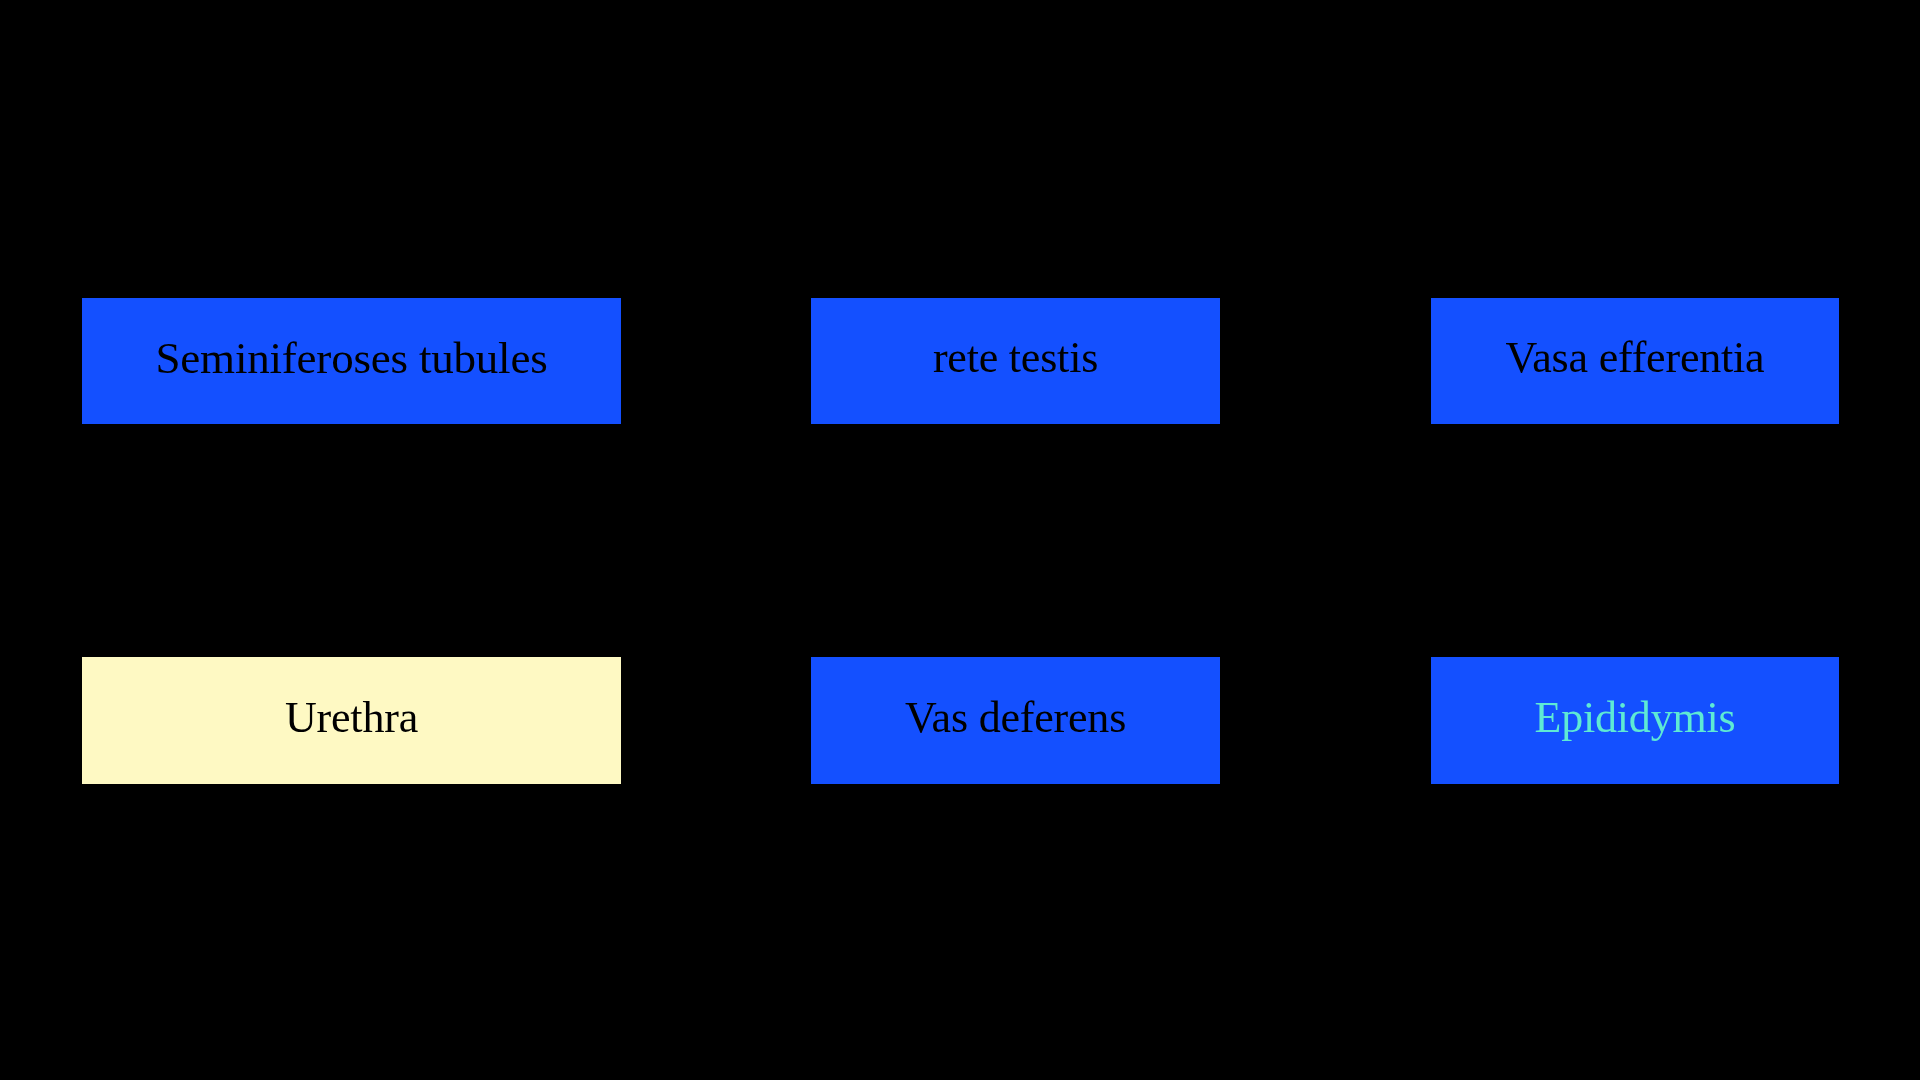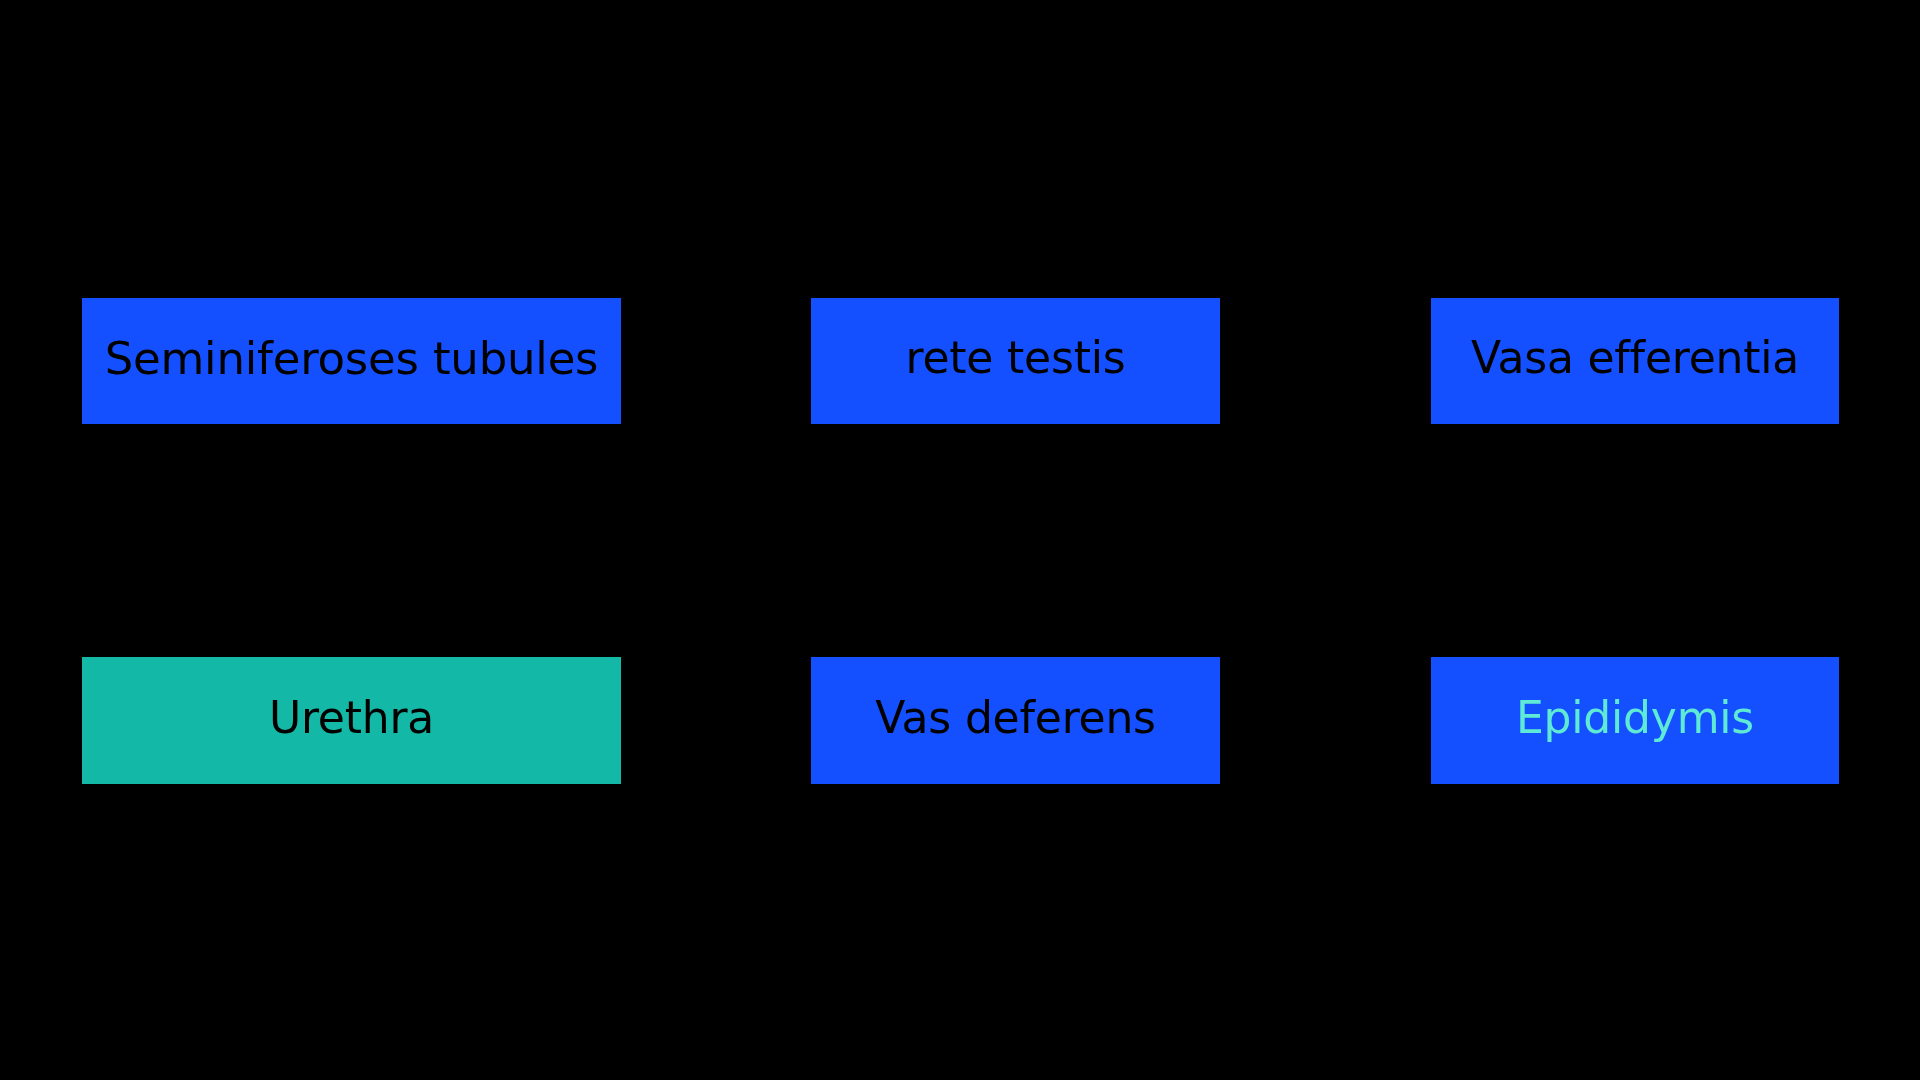--- a/index.html
+++ b/index.html
@@ -12,20 +12,21 @@
     width: 1920px;
     height: 1080px;
     overflow: hidden;
     font-family: "DejaVu Sans", "Liberation Sans", sans-serif;
   }
   #canvas {
     position: relative;
     width: 1920px;
     height: 1080px;
     background: #000000;
+    font-family: Liberation Serif, serif;
   }
   .node-box {
     position: absolute;
     box-sizing: border-box;
     background: #1450ff;
     display: flex;
     align-items: center;
     justify-content: center;
     overflow: hidden;
   }
@@ -80,21 +81,21 @@
   </div>
 
   <div class="node-box" id="node-vasa-efferentia" style="background: rgb(20, 80, 255);">
     <span class="node-label" style="color: rgb(0, 0, 0);">Vasa efferentia</span>
   </div>
 
   <div class="node-box" id="node-rete-testis" style="background: rgb(20, 80, 255);">
     <span class="node-label" style="color: rgb(0, 0, 0);">rete testis</span>
   </div>
 
-  <div class="node-box" id="node-urethra" style="background: #14b8a6;">
+  <div class="node-box" id="node-urethra" style="background: #fef9c3;">
     <span class="node-label" style="color: rgb(0, 0, 0);">Urethra</span>
   </div>
 
   <div class="node-box" id="node-vas-deferens" style="background: rgb(20, 80, 255);">
     <span class="node-label" style="color: rgb(0, 0, 0);">Vas deferens</span>
   </div>
 
   <div class="node-box" id="node-epididymis" style="background: rgb(20, 80, 255);">
     <span class="node-label" style="color: #5eead4;">Epididymis</span>
   </div>

